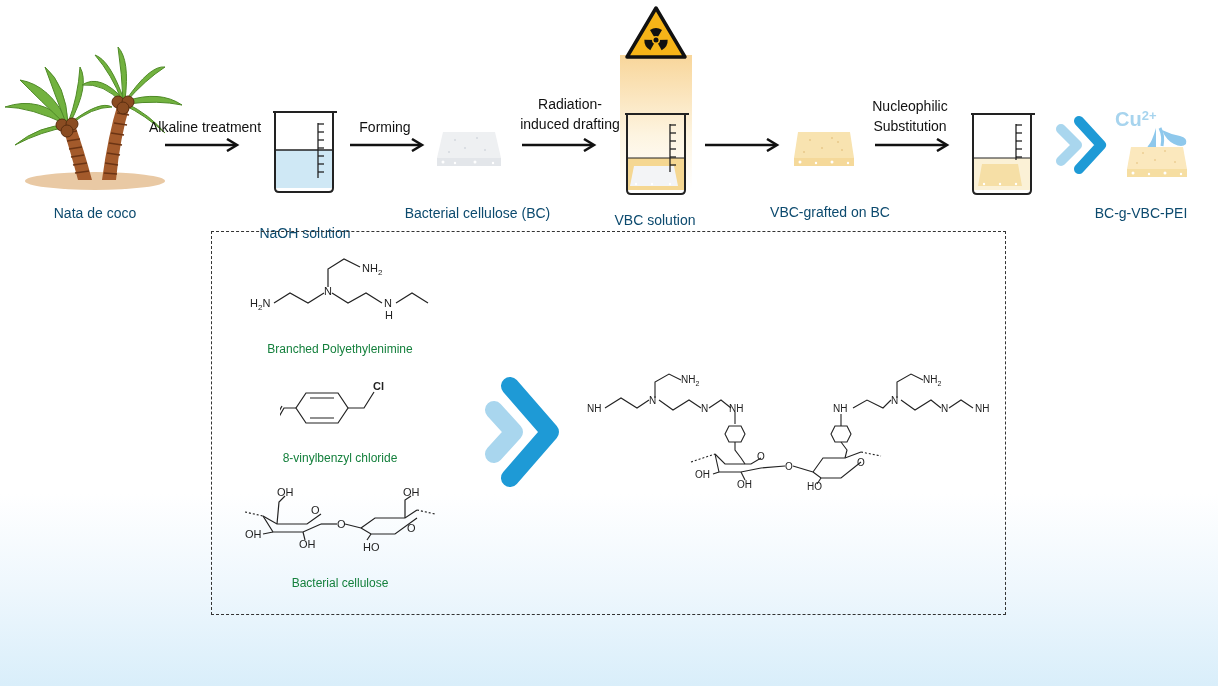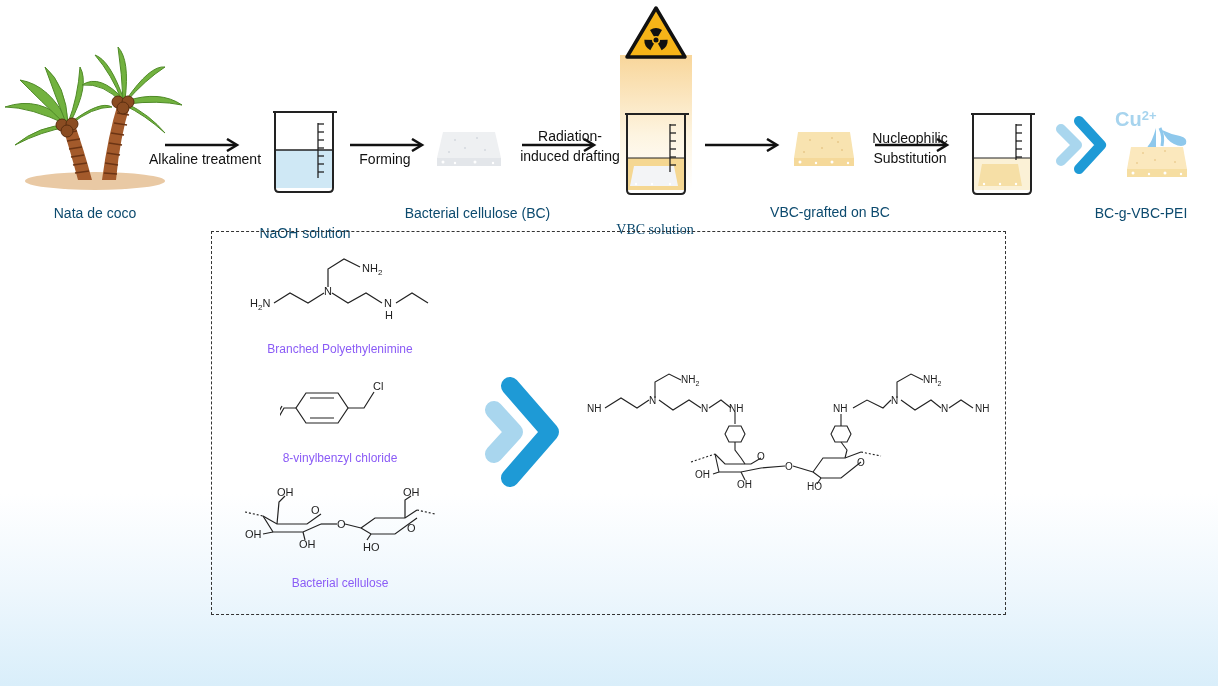--- a/index.html
+++ b/index.html
@@ -4,26 +4,26 @@
 <style>
   html, body { margin:0; padding:0; }
   body {
     width:1218px; height:686px; overflow:hidden; position:relative;
     font-family:"Liberation Sans", sans-serif; color:#111;
     background: linear-gradient(to bottom, #ffffff 0%, #ffffff 72%, #eef7fd 86%, #d9eefa 100%);
   }
   .abs { position:absolute; }
   .label { position:absolute; font-size:14px; color:#0c4a6e; white-space:nowrap; text-align:center; }
   .step-label { font-size:14px; }
-  .arrow-label { position:absolute; font-size:14px; text-align:center; line-height:20px; white-space:nowrap;margin-top:32px; }
+  .arrow-label { position:absolute; font-size:14px; text-align:center; line-height:20px; white-space:nowrap; }
   .box {
     position:absolute; left:211px; top:231px; width:795px; height:384px;
     border:1.5px dashed #333; box-sizing:border-box;
   }
-  .chem-label { position:absolute; font-size:12px; color:#8b5cf6; text-align:center; white-space:nowrap; }
+  .chem-label { position:absolute; font-size:12px; color:#15803d; text-align:center; white-space:nowrap; }
   svg text { font-family:"Liberation Sans", sans-serif; }
 </style>
 </head>
 <body>
 
 <div class="abs" style="left:0;top:45px;width:190px;height:145px;">
 <svg width="190" height="145" viewBox="0 0 190 145">
   <ellipse cx="95" cy="136" rx="70" ry="9" fill="#e9c9a4"></ellipse>
 
   <path d="M62 80 Q70 105 78 135 L92 135 Q84 105 75 80 Z" fill="#a35a2b"></path>
@@ -173,21 +173,21 @@
     <line x1="48" y1="14" x2="48" y2="62"></line>
     <line x1="48" y1="15" x2="54" y2="15"></line>
         <line x1="48" y1="23" x2="54" y2="23"></line>
         <line x1="48" y1="31" x2="54" y2="31"></line>
     <line x1="48" y1="39" x2="54" y2="39"></line>
         <line x1="48" y1="47" x2="54" y2="47"></line>
         <line x1="48" y1="55" x2="54" y2="55"></line>
   </g>
 </svg>
 </div>
-<div class="label step-label" style="left:590px;top:222px;width:130px;font-family:Liberation Serif, serif;">VBC solution</div>
+<div class="label step-label" style="left:590px;top:212px;width:130px;">VBC solution</div>
 
 <div class="abs" style="left:705px;top:138px;">
 <svg width="75" height="14">
       <line x1="0" y1="7" x2="70" y2="7" stroke="#111" stroke-width="2.5"></line>
       <path d="M62 1 L72 7 L62 13" stroke="#111" stroke-width="2.5" fill="none"></path>
     </svg>
 </div>
 
 <div class="abs" style="left:792px;top:130px;">
 <svg width="66" height="40" viewBox="0 0 66 40">
@@ -294,21 +294,21 @@
   </g>
   <text x="0" y="52"><tspan>H</tspan><tspan font-size="8" dy="3">2</tspan><tspan dy="-3">N</tspan></text>
   <text x="74" y="40">N</text>
   <text x="112" y="17"><tspan>NH</tspan><tspan font-size="8" dy="3">2</tspan></text>
   <text x="134" y="52">N</text>
   <text x="135" y="64">H</text>
 </svg>
 </div>
 <div class="chem-label" style="left:230px;top:342px;width:220px;">Branched Polyethylenimine</div>
 
-<div class="abs" style="left:280px;top:378px;">
+<div class="abs" style="left:280px;top:378px;font-weight:bold;">
 <svg width="120" height="55" viewBox="0 0 120 55" font-size="11" fill="#222">
   <g stroke="#222" stroke-width="1.2" fill="none">
     <path d="M26 15 L58 15 L68 30 L58 45 L26 45 L16 30 Z"></path>
     <path d="M30 20 L54 20 M30 40 L54 40"></path>
     <path d="M16 30 L4 30 L-4 44"></path>
     <path d="M2 28 L-6 42"></path>
     <path d="M68 30 L84 30 L94 14"></path>
   </g>
   <text x="93" y="12">Cl</text>
 </svg>

